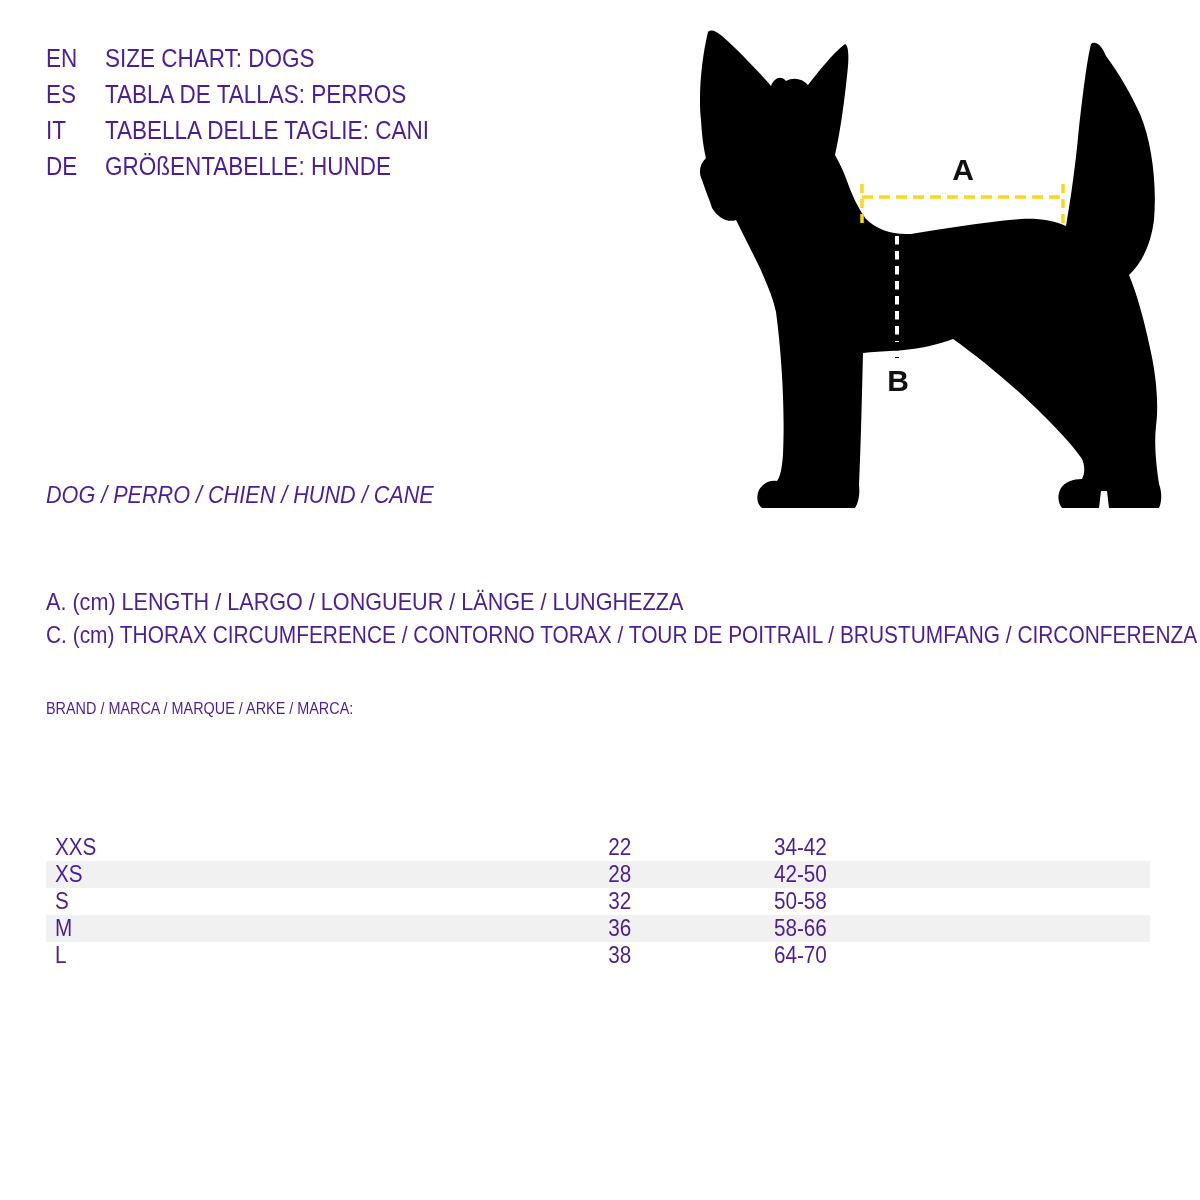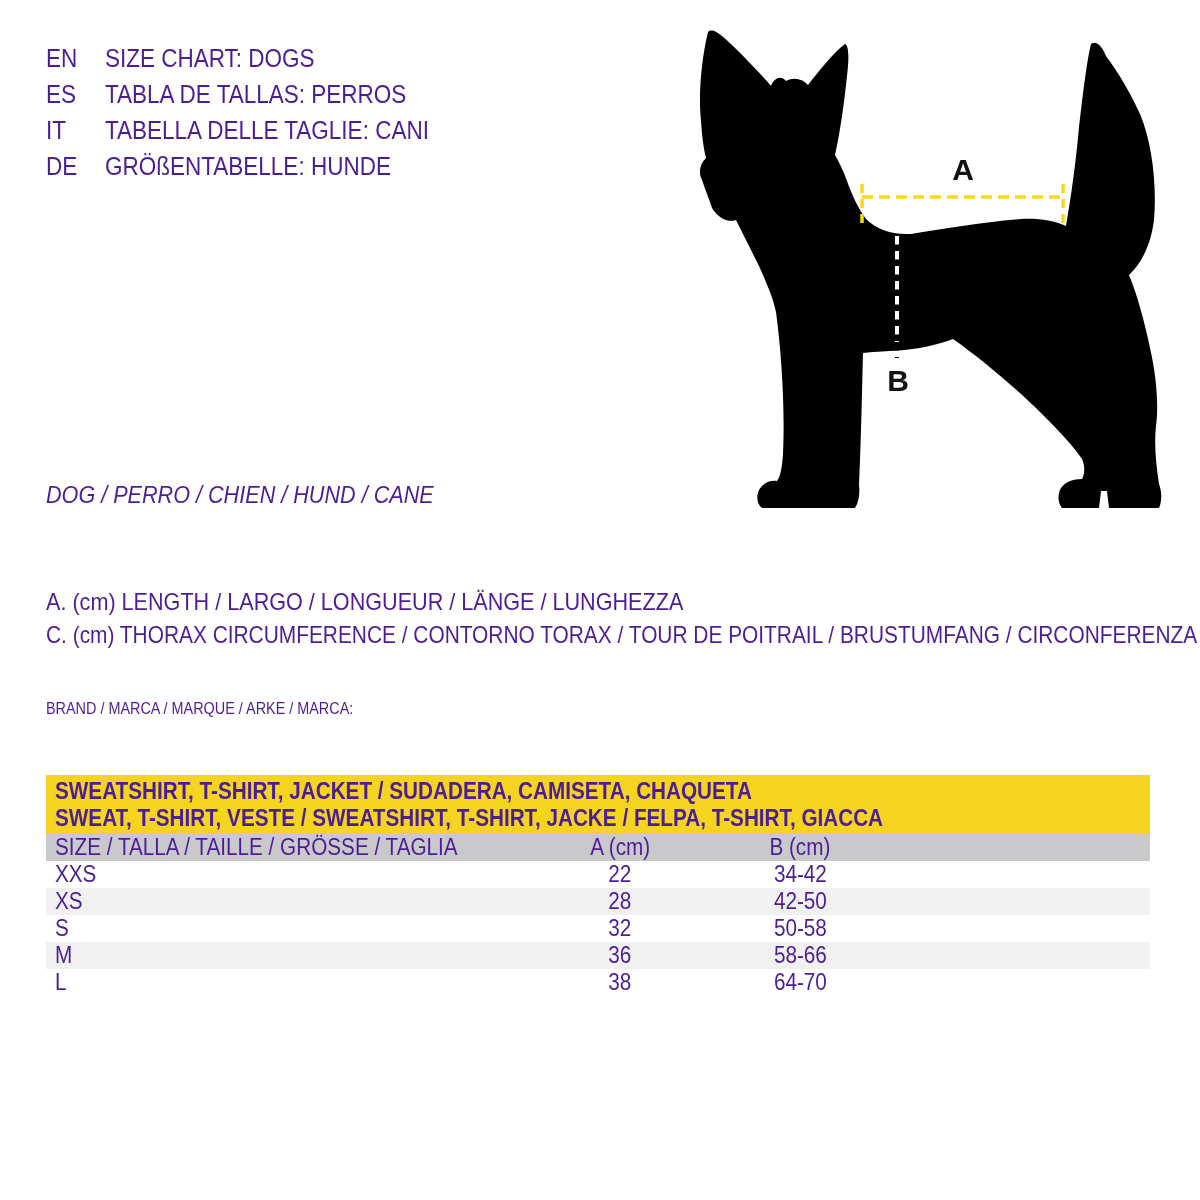--- a/index.html
+++ b/index.html
@@ -101,31 +101,22 @@
 
   <div class="abs legend">
     <div><span class="cond">A. (cm) LENGTH / LARGO / LONGUEUR / LÄNGE / LUNGHEZZA</span></div>
     <div><span class="cond tight">C. (cm) THORAX CIRCUMFERENCE / CONTORNO TORAX / TOUR DE POITRAIL / BRUSTUMFANG / CIRCONFERENZA TORACE</span></div>
   </div>
 
   <div class="abs brand-line">
     <span class="cond">BRAND / MARCA / MARQUE / ARKE / MARCA:</span>
   </div>
 
-  <div class="abs banner">
-    <div><span class="cond">SWEATSHIRT, T-SHIRT, JACKET / SUDADERA, CAMISETA, CHAQUETA</span></div>
-    <div><span class="cond">SWEAT, T-SHIRT, VESTE / SWEATSHIRT, T-SHIRT, JACKE / FELPA, T-SHIRT, GIACCA</span></div>
-  </div>
 
   <div class="abs tbl">
-    <div class="trow thead">
-      <span class="c-size"><span class="cond">SIZE / TALLA / TAILLE / GRÖSSE / TAGLIA</span></span>
-      <span class="c-a"><span class="condc">A (cm)</span></span>
-      <span class="c-b"><span class="condc">B (cm)</span></span>
-    </div>
     <div class="trow">
       <span class="c-size"><span class="cond">XXS</span></span>
       <span class="c-a"><span class="condc">22</span></span>
       <span class="c-b"><span class="condc">34-42</span></span>
     </div>
     <div class="trow stripe">
       <span class="c-size"><span class="cond">XS</span></span>
       <span class="c-a"><span class="condc">28</span></span>
       <span class="c-b"><span class="condc">42-50</span></span>
     </div>

